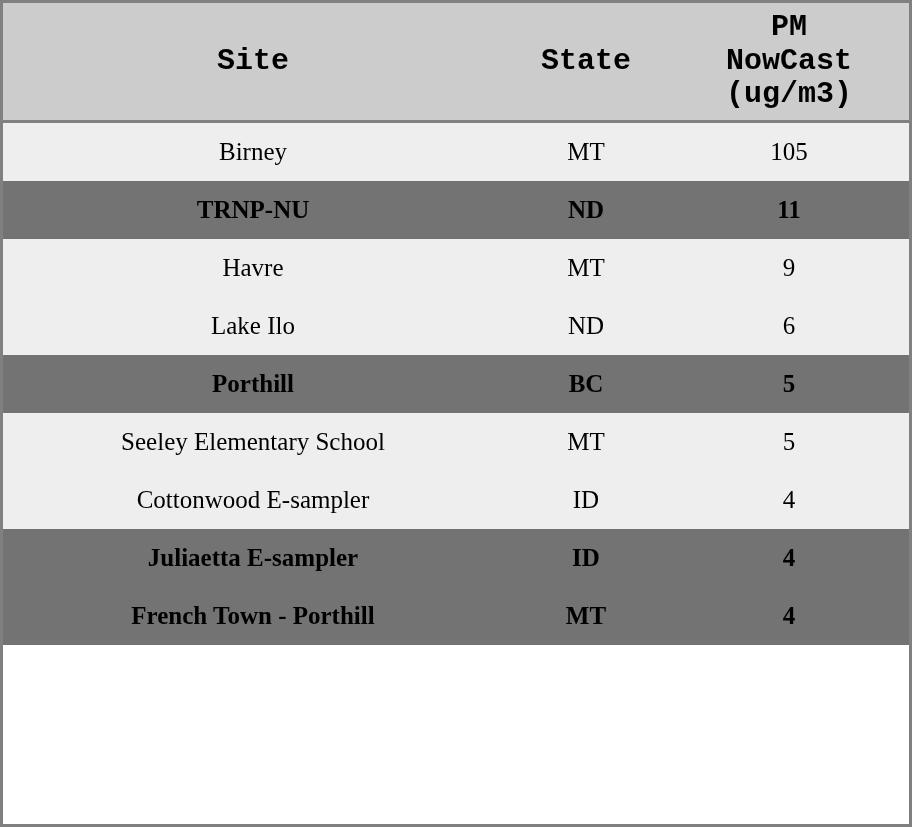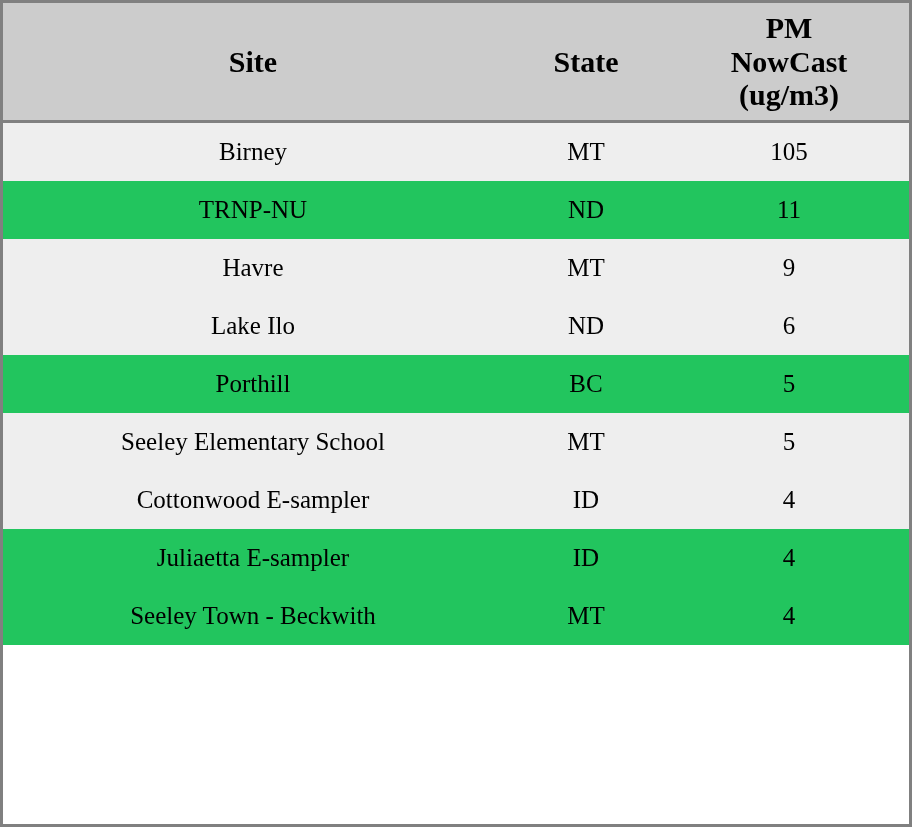--- a/index.html
+++ b/index.html
@@ -36,32 +36,32 @@
     text-align: center;
     vertical-align: middle;
     padding: 8px 4px;
     line-height: 1.12;
     height: 118px;
     box-sizing: border-box;
   }
   th.col-site   { width: 500px; }
   th.col-state  { width: 166px; }
   th.col-value  { width: 240px; }
-  .hdr-line { display: block; }
+  .hdr-line { display: block; font-family: Liberation Mono, monospace; }
   tbody td {
     font-size: 25px;
     color: #000000;
     text-align: center;
     vertical-align: middle;
     height: 58px;
     padding: 0 4px;
     border: none;
   }
   tbody tr.row-odd  { background: #eeeeee; }
-  tbody tr.row-even { background: #22c55e; }
+  tbody tr.row-even { background: #737373; font-weight: bold; }
 </style>
 </head>
 <body>
 
 <div class="table-frame">
   <table class="data-table">
     <thead>
       <tr class="header-row">
         <th class="col-site">
           <span class="hdr-line">Site</span>
@@ -111,19 +111,19 @@
         <td>Cottonwood E-sampler</td>
         <td>ID</td>
         <td>4</td>
       </tr>
       <tr class="row-even">
         <td>Juliaetta E-sampler</td>
         <td>ID</td>
         <td>4</td>
       </tr>
       <tr class="row-even">
-        <td>Seeley Town - Beckwith</td>
+        <td>French Town - Porthill</td>
         <td>MT</td>
         <td>4</td>
       </tr>
     </tbody>
   </table>
 </div>
 
 </body></html>

